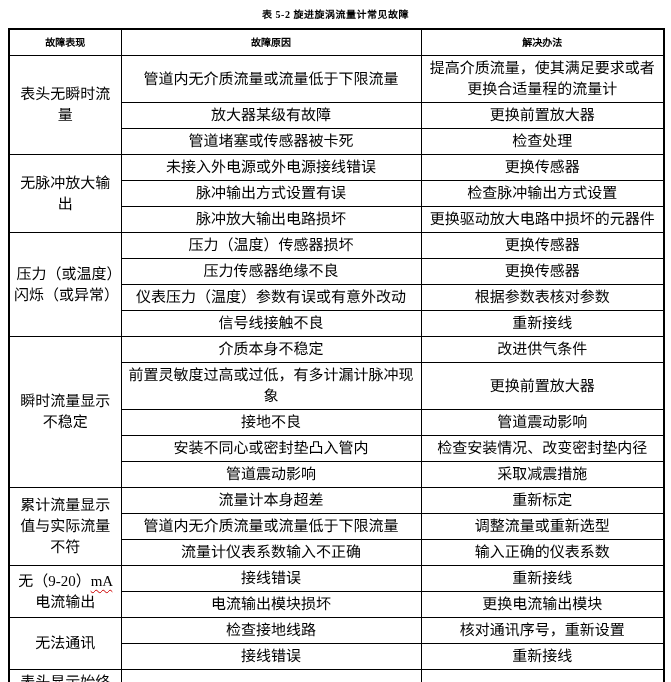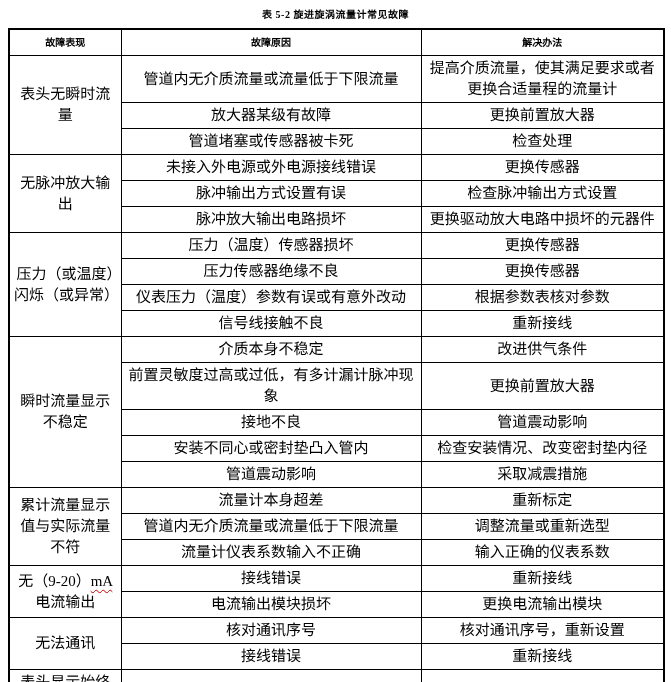--- a/index.html
+++ b/index.html
@@ -163,21 +163,21 @@
           <td class="fault" rowspan="2"><span>无（9-20）</span><span class="wavy">mA</span><span> 电流输出</span></td>
           <td>接线错误</td>
           <td>重新接线</td>
         </tr>
         <tr>
           <td>电流输出模块损坏</td>
           <td>更换电流输出模块</td>
         </tr>
         <tr>
           <td class="fault" rowspan="2">无法通讯</td>
-          <td>核对通讯序号</td>
+          <td>检查接地线路</td>
           <td>核对通讯序号，重新设置</td>
         </tr>
         <tr>
           <td>接线错误</td>
           <td>重新接线</td>
         </tr>
         <tr>
           <td class="fault" rowspan="1">表头显示始终不变，死机</td>
           <td>上电复位电路工作不正常</td>
           <td>将仪表断电（10 秒）后重新上电</td>

